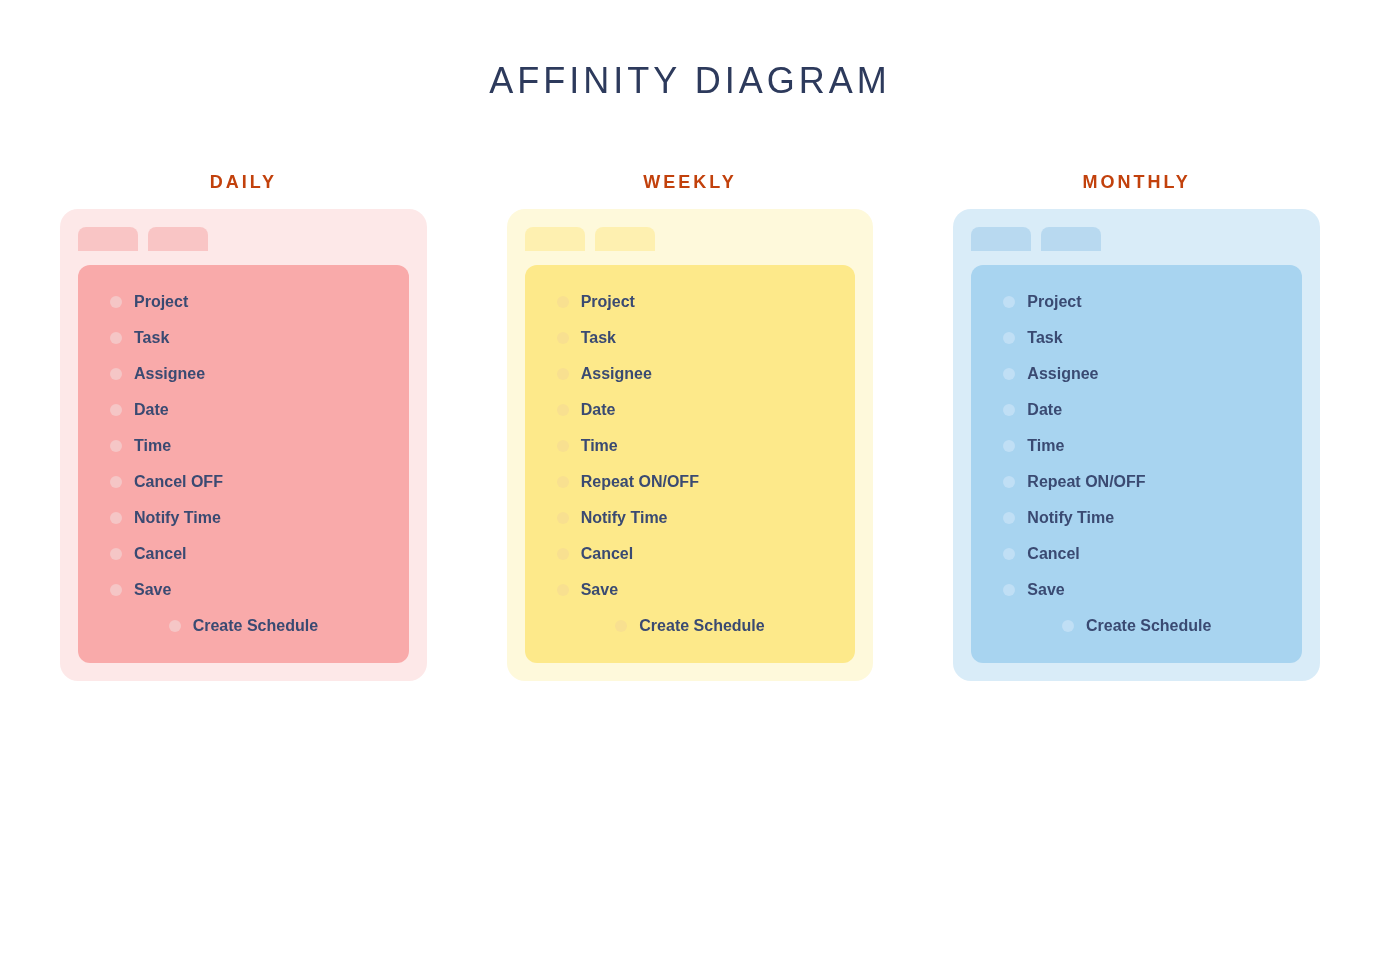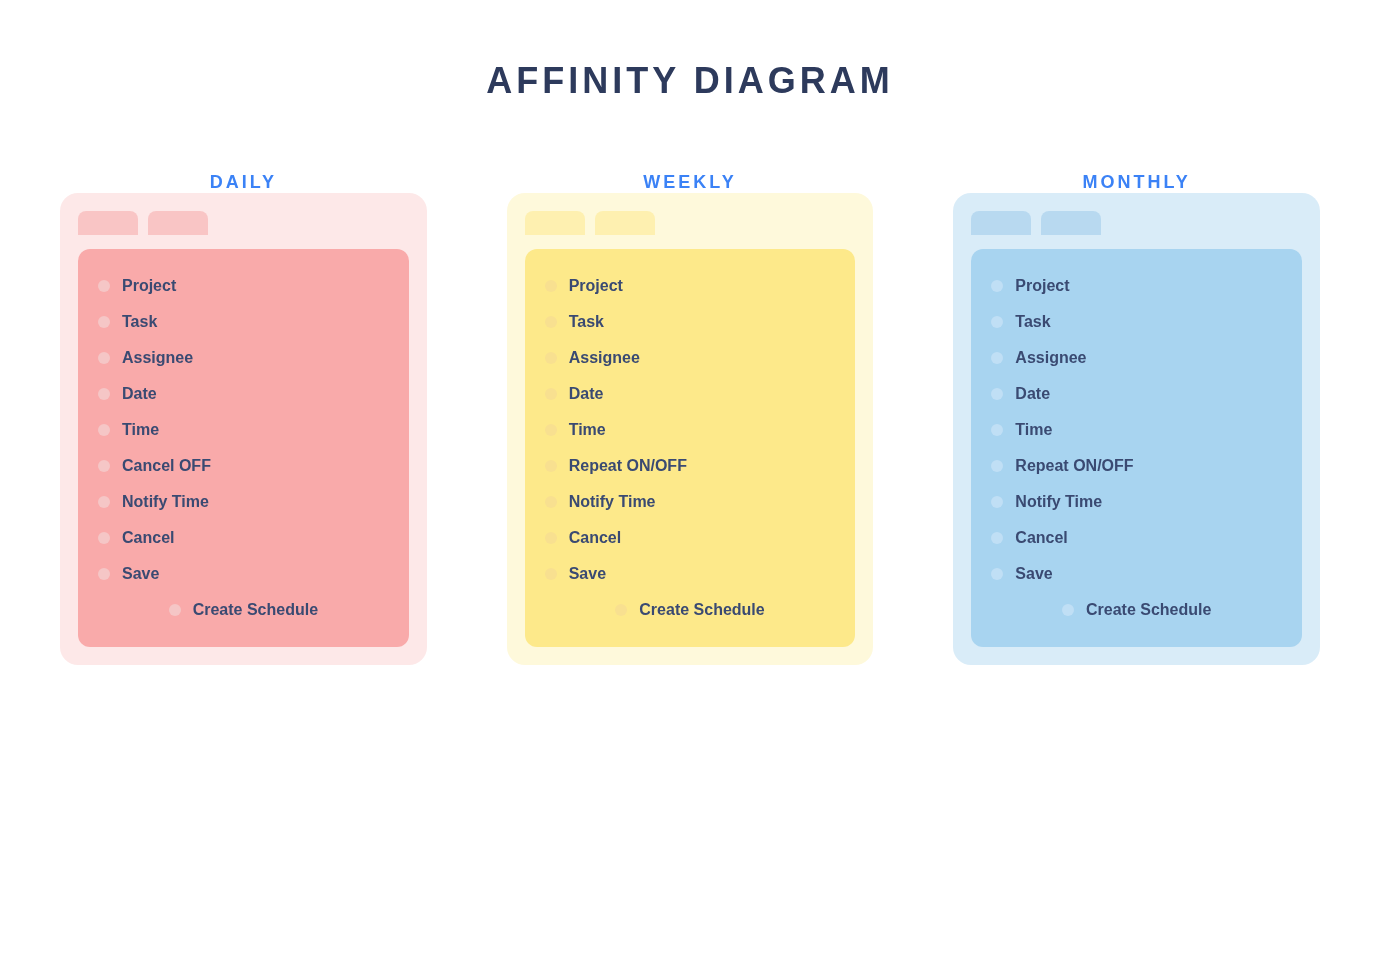--- a/index.html
+++ b/index.html
@@ -14,21 +14,21 @@
       width: 1380px;
       min-height: 977px;
       display: flex;
       flex-direction: column;
       align-items: center;
       padding: 60px 40px;
     }
 
     .page-title {
       font-size: 36px;
-      font-weight: 700;
+      font-weight: 400;
       letter-spacing: 4px;
       color: #2d3a5c;
       margin-bottom: 70px;
       text-transform: uppercase;
     }
 
     .diagram-container {
       display: flex;
       gap: 80px;
       justify-content: center;
@@ -41,21 +41,22 @@
       display: flex;
       flex-direction: column;
       align-items: center;
       flex: 1;
     }
 
     .column-label {
       font-size: 18px;
       font-weight: 700;
       letter-spacing: 3px;
-      color: #3b82f6;
+      color: #c2410c;
+      margin-bottom: 16px;
       text-transform: uppercase;
     }
 
     .card-outer {
       width: 100%;
       border-radius: 18px;
       padding: 18px;
       position: relative;
     }
 
@@ -90,21 +91,21 @@
     .weekly .tab-nub {
       background-color: #fef0b0;
     }
 
     .monthly .tab-nub {
       background-color: #b8d9f0;
     }
 
     .card-inner {
       border-radius: 12px;
-      padding: 28px 20px;
+      padding: 28px 32px;
     }
 
     .daily .card-inner {
       background-color: #f9aaaa;
     }
 
     .weekly .card-inner {
       background-color: #fde98a;
     }
 

